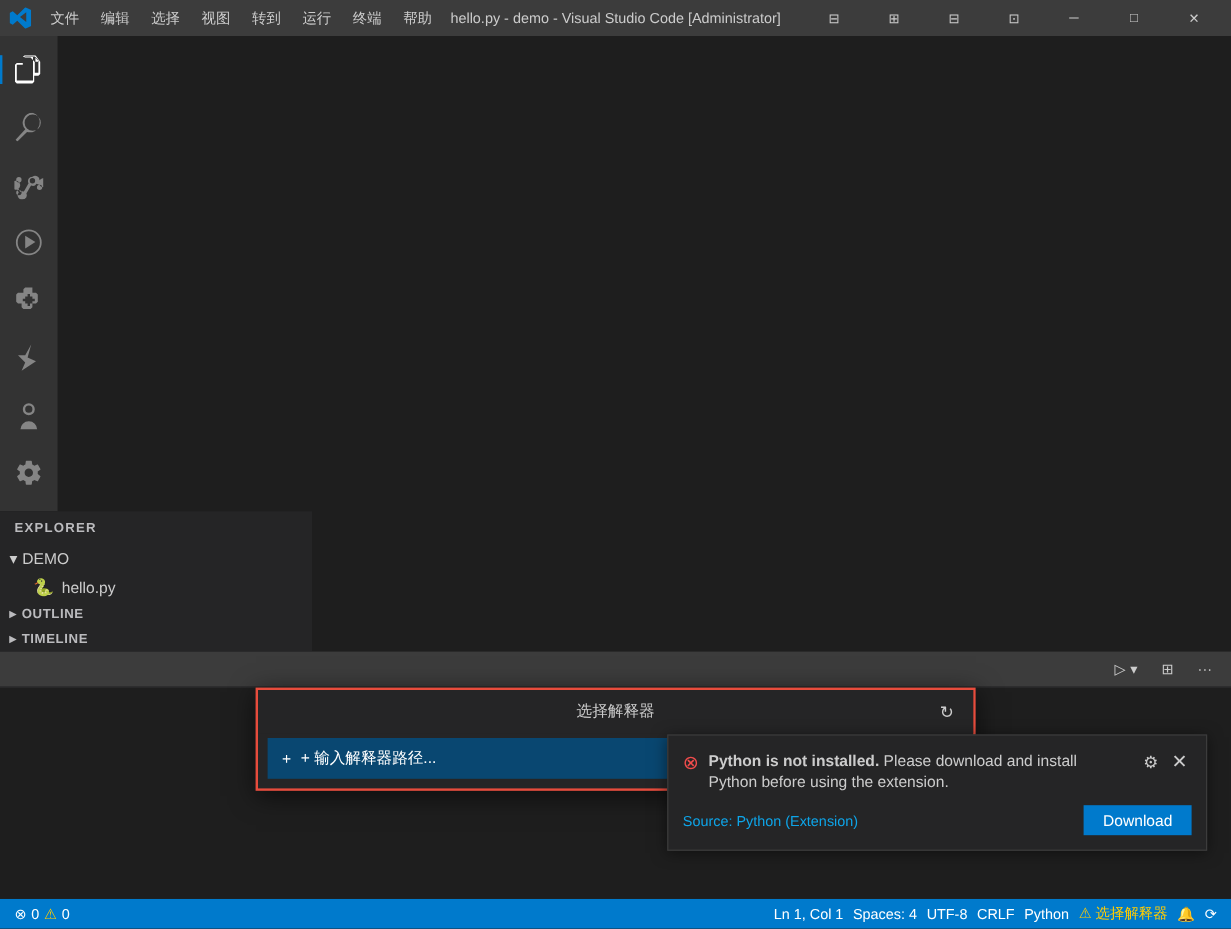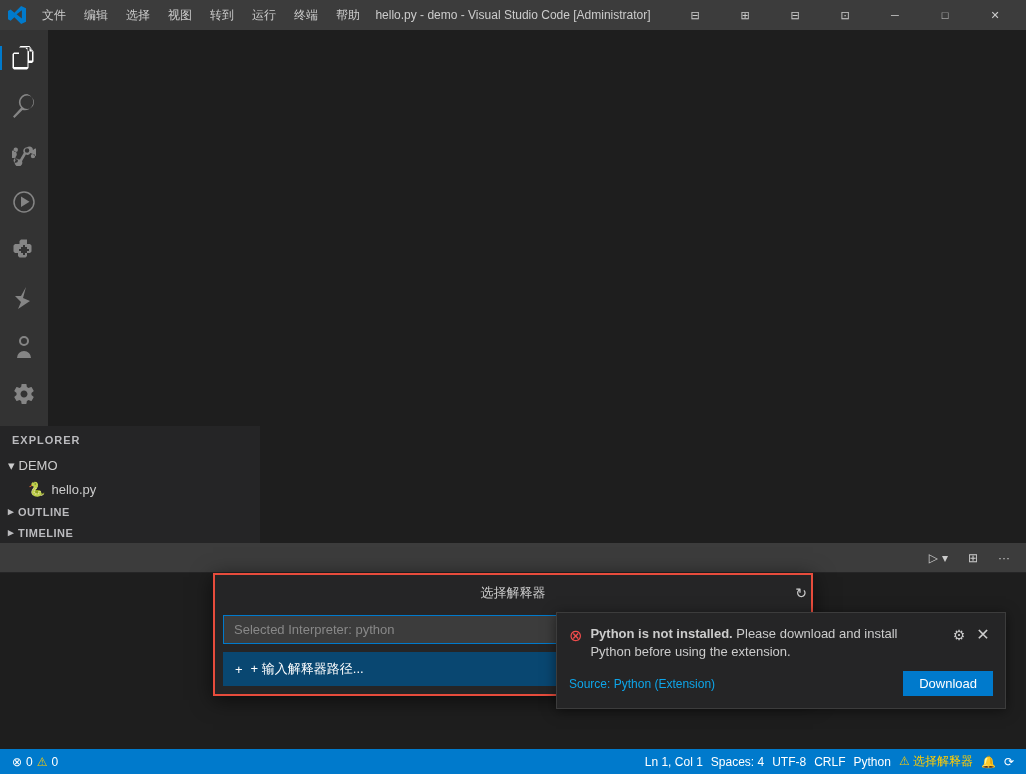--- a/index.html
+++ b/index.html
@@ -220,21 +220,21 @@
     .dialog-box {
       width: 600px;
       background: #252526;
       border: 2px solid #e74c3c;
       box-shadow: 0 4px 20px rgba(0,0,0,0.6);
     }
     .dialog-header {
       display: flex;
       align-items: center;
       justify-content: space-between;
-      padding: 8px 0;
+      padding: 8px 12px;
       background: #252526;
     }
     .dialog-title {
       font-size: 13px;
       color: #cccccc;
       flex: 1;
       text-align: center;
     }
     .dialog-refresh {
       width: 20px;
@@ -504,21 +504,20 @@
       </div>
     </div>
 
     <div class="dialog-overlay">
       <div class="dialog-box">
         <div class="dialog-header">
           <div style="width:20px"></div>
           <div class="dialog-title">选择解释器</div>
           <div class="dialog-refresh">↻</div>
         </div>
-        <input class="dialog-search" type="text" placeholder="Selected Interpreter: python" style="">
         <div class="dialog-option selected">
           <span>+</span>
           <span>+ 输入解释器路径...</span>
         </div>
       </div>
     </div>
 
     <div class="notification">
       <div class="notification-header">
         <span class="notification-icon">⊗</span>

